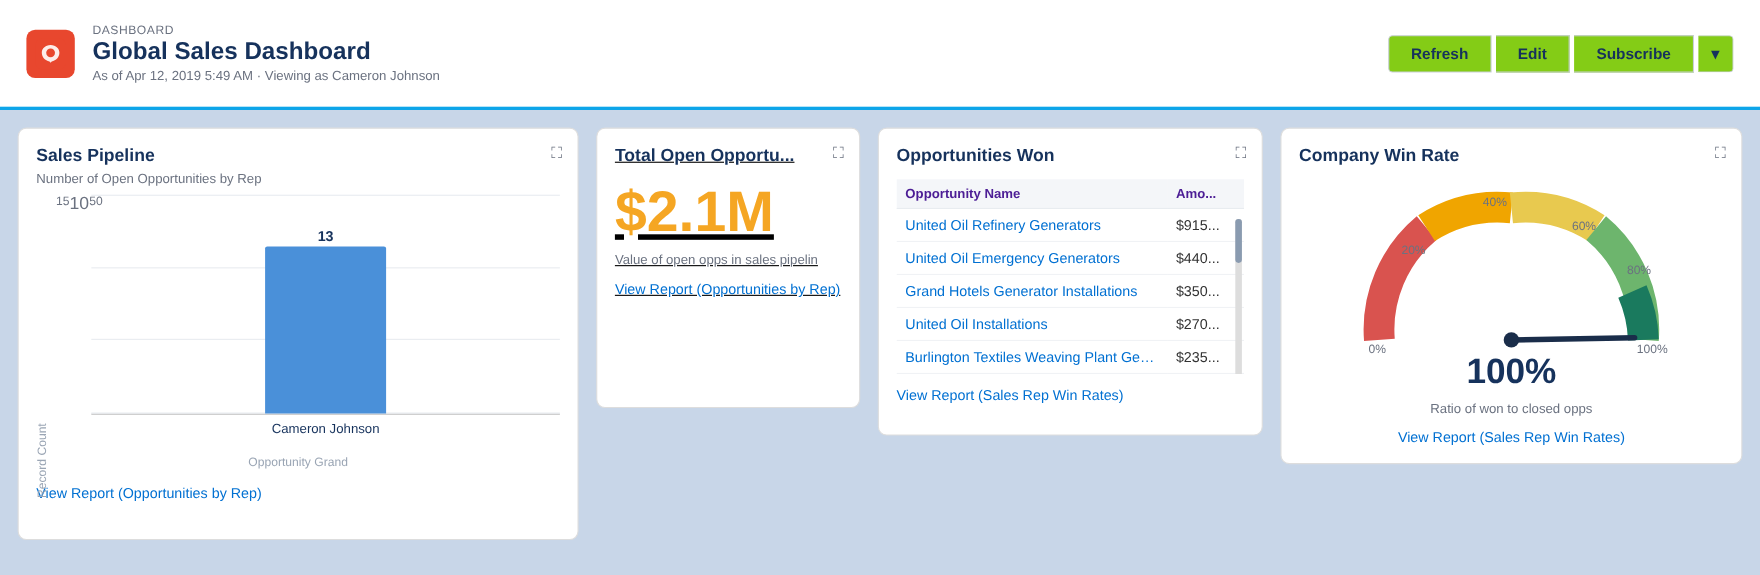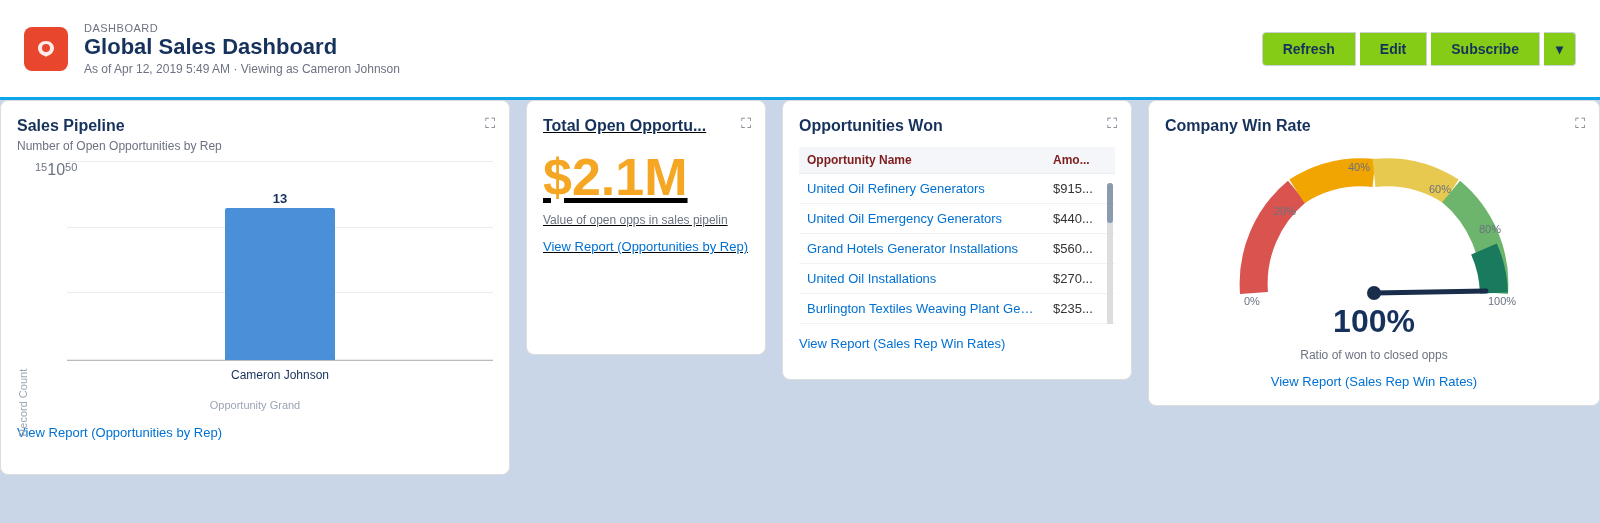--- a/index.html
+++ b/index.html
@@ -71,20 +71,21 @@
       padding: 8px 12px;
       border-left: none;
       border-radius: 0 4px 4px 0;
     }
     .btn-refresh { border-radius: 4px 0 0 4px; }
     .btn-edit { border-radius: 0; border-left: none; }
     .btn-subscribe { border-radius: 0; border-left: none; }
 
     
     .dashboard {
+      padding: 16px;
       display: flex;
       gap: 16px;
       align-items: flex-start;
     }
 
     
     .card {
       background: #fff;
       border-radius: 8px;
       border: 1px solid #ddd;
@@ -150,21 +151,21 @@
       min-height: 280px;
     }
     .opps-table {
       width: 100%;
       border-collapse: collapse;
       font-size: 13px;
       margin-top: 8px;
     }
     .opps-table th {
       text-align: left;
-      color: #7f1d1d;
+      color: #4c1d95;
       font-weight: 600;
       font-size: 12px;
       padding: 6px 8px 6px 8px;
       border-bottom: 1px solid #e8ecf0;
       background: #f4f6f9;
       margin-top: 48px;
     }
     .opps-table td {
       padding: 7px 8px;
       border-bottom: 1px solid #f0f2f5;
@@ -324,21 +325,21 @@
         <tr>
               <td>United Oil Refinery Generators</td>
               <td>$915...</td>
             </tr>
             <tr>
               <td>United Oil Emergency Generators</td>
               <td>$440...</td>
             </tr>
             <tr>
               <td>Grand Hotels Generator Installations</td>
-              <td>$560...</td>
+              <td>$350...</td>
             </tr>
             <tr>
               <td>United Oil Installations</td>
               <td>$270...</td>
             </tr>
             <tr>
               <td>Burlington Textiles Weaving Plant Gen...</td>
               <td>$235...</td>
             </tr>
           </tbody>

